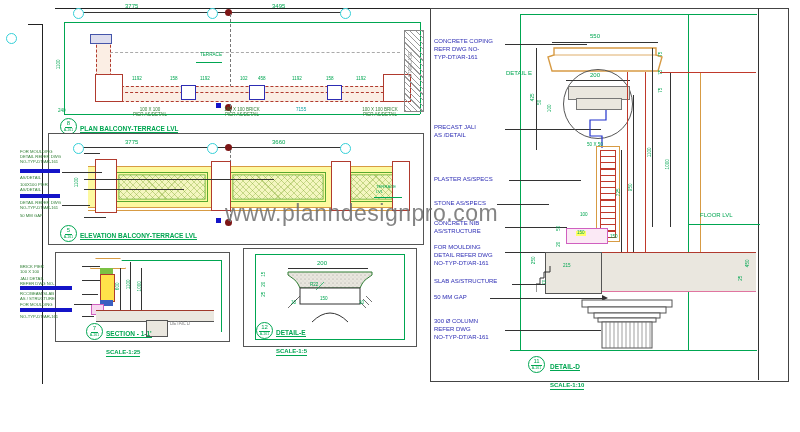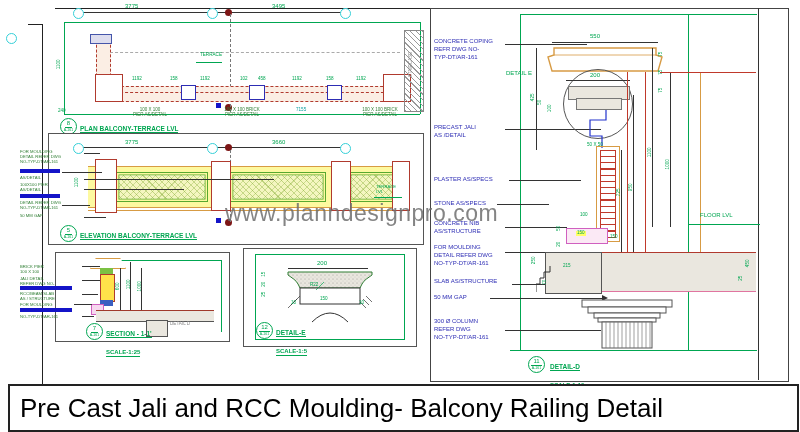--- a/index.html
+++ b/index.html
@@ -375,17 +375,14 @@
     <span class="n">11</span>
     <span class="r">A-161</span>
   </div>
   <div class="a vtitle" style="left:550px;top:355px">
     <div class="t">DETAIL-D</div><br>
     <div class="s">SCALE-1:10</div>
   </div>
 
   <div id="watermark" class="a" style="left:225px;top:200px">www.planndesignpro.com</div>
 
-  <div id="footer" class="a" style="left:8px;top:384px;width:777px;height:44px">
-    <span>Pre Cast Jali and RCC Moulding- Balcony Railing Detail</span>
-  </div>
 
 </div>
 
 </body></html>

